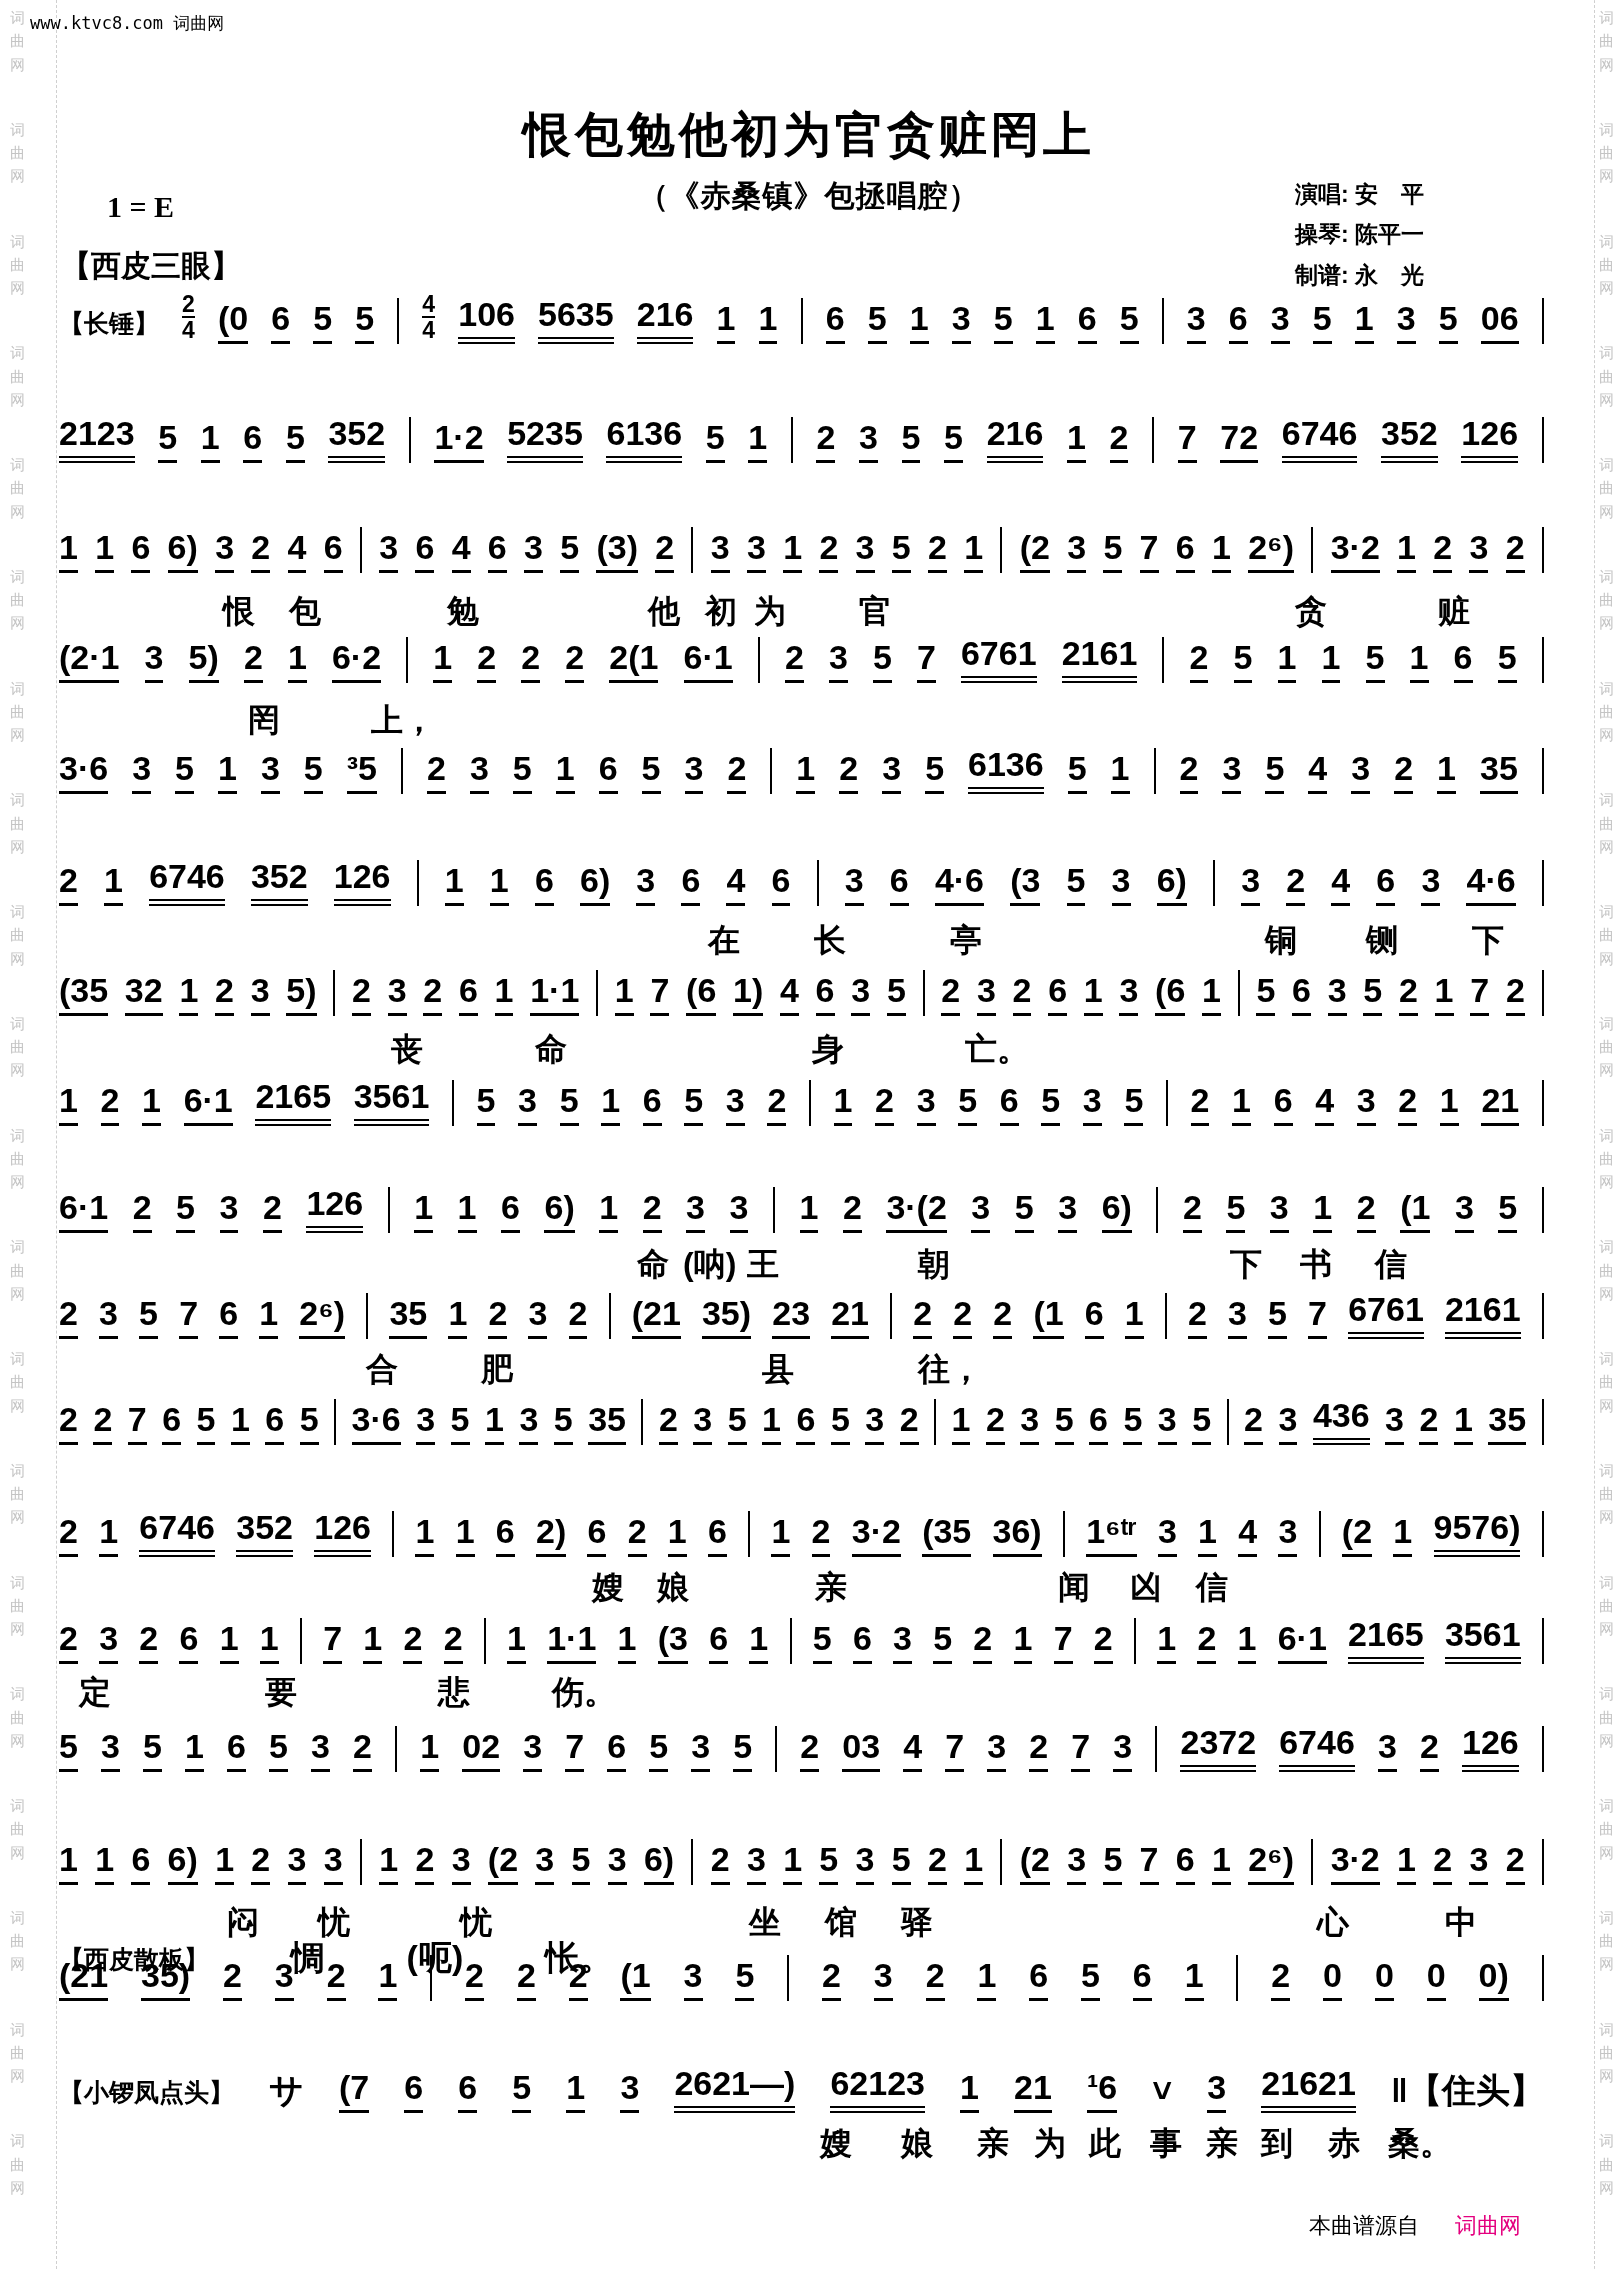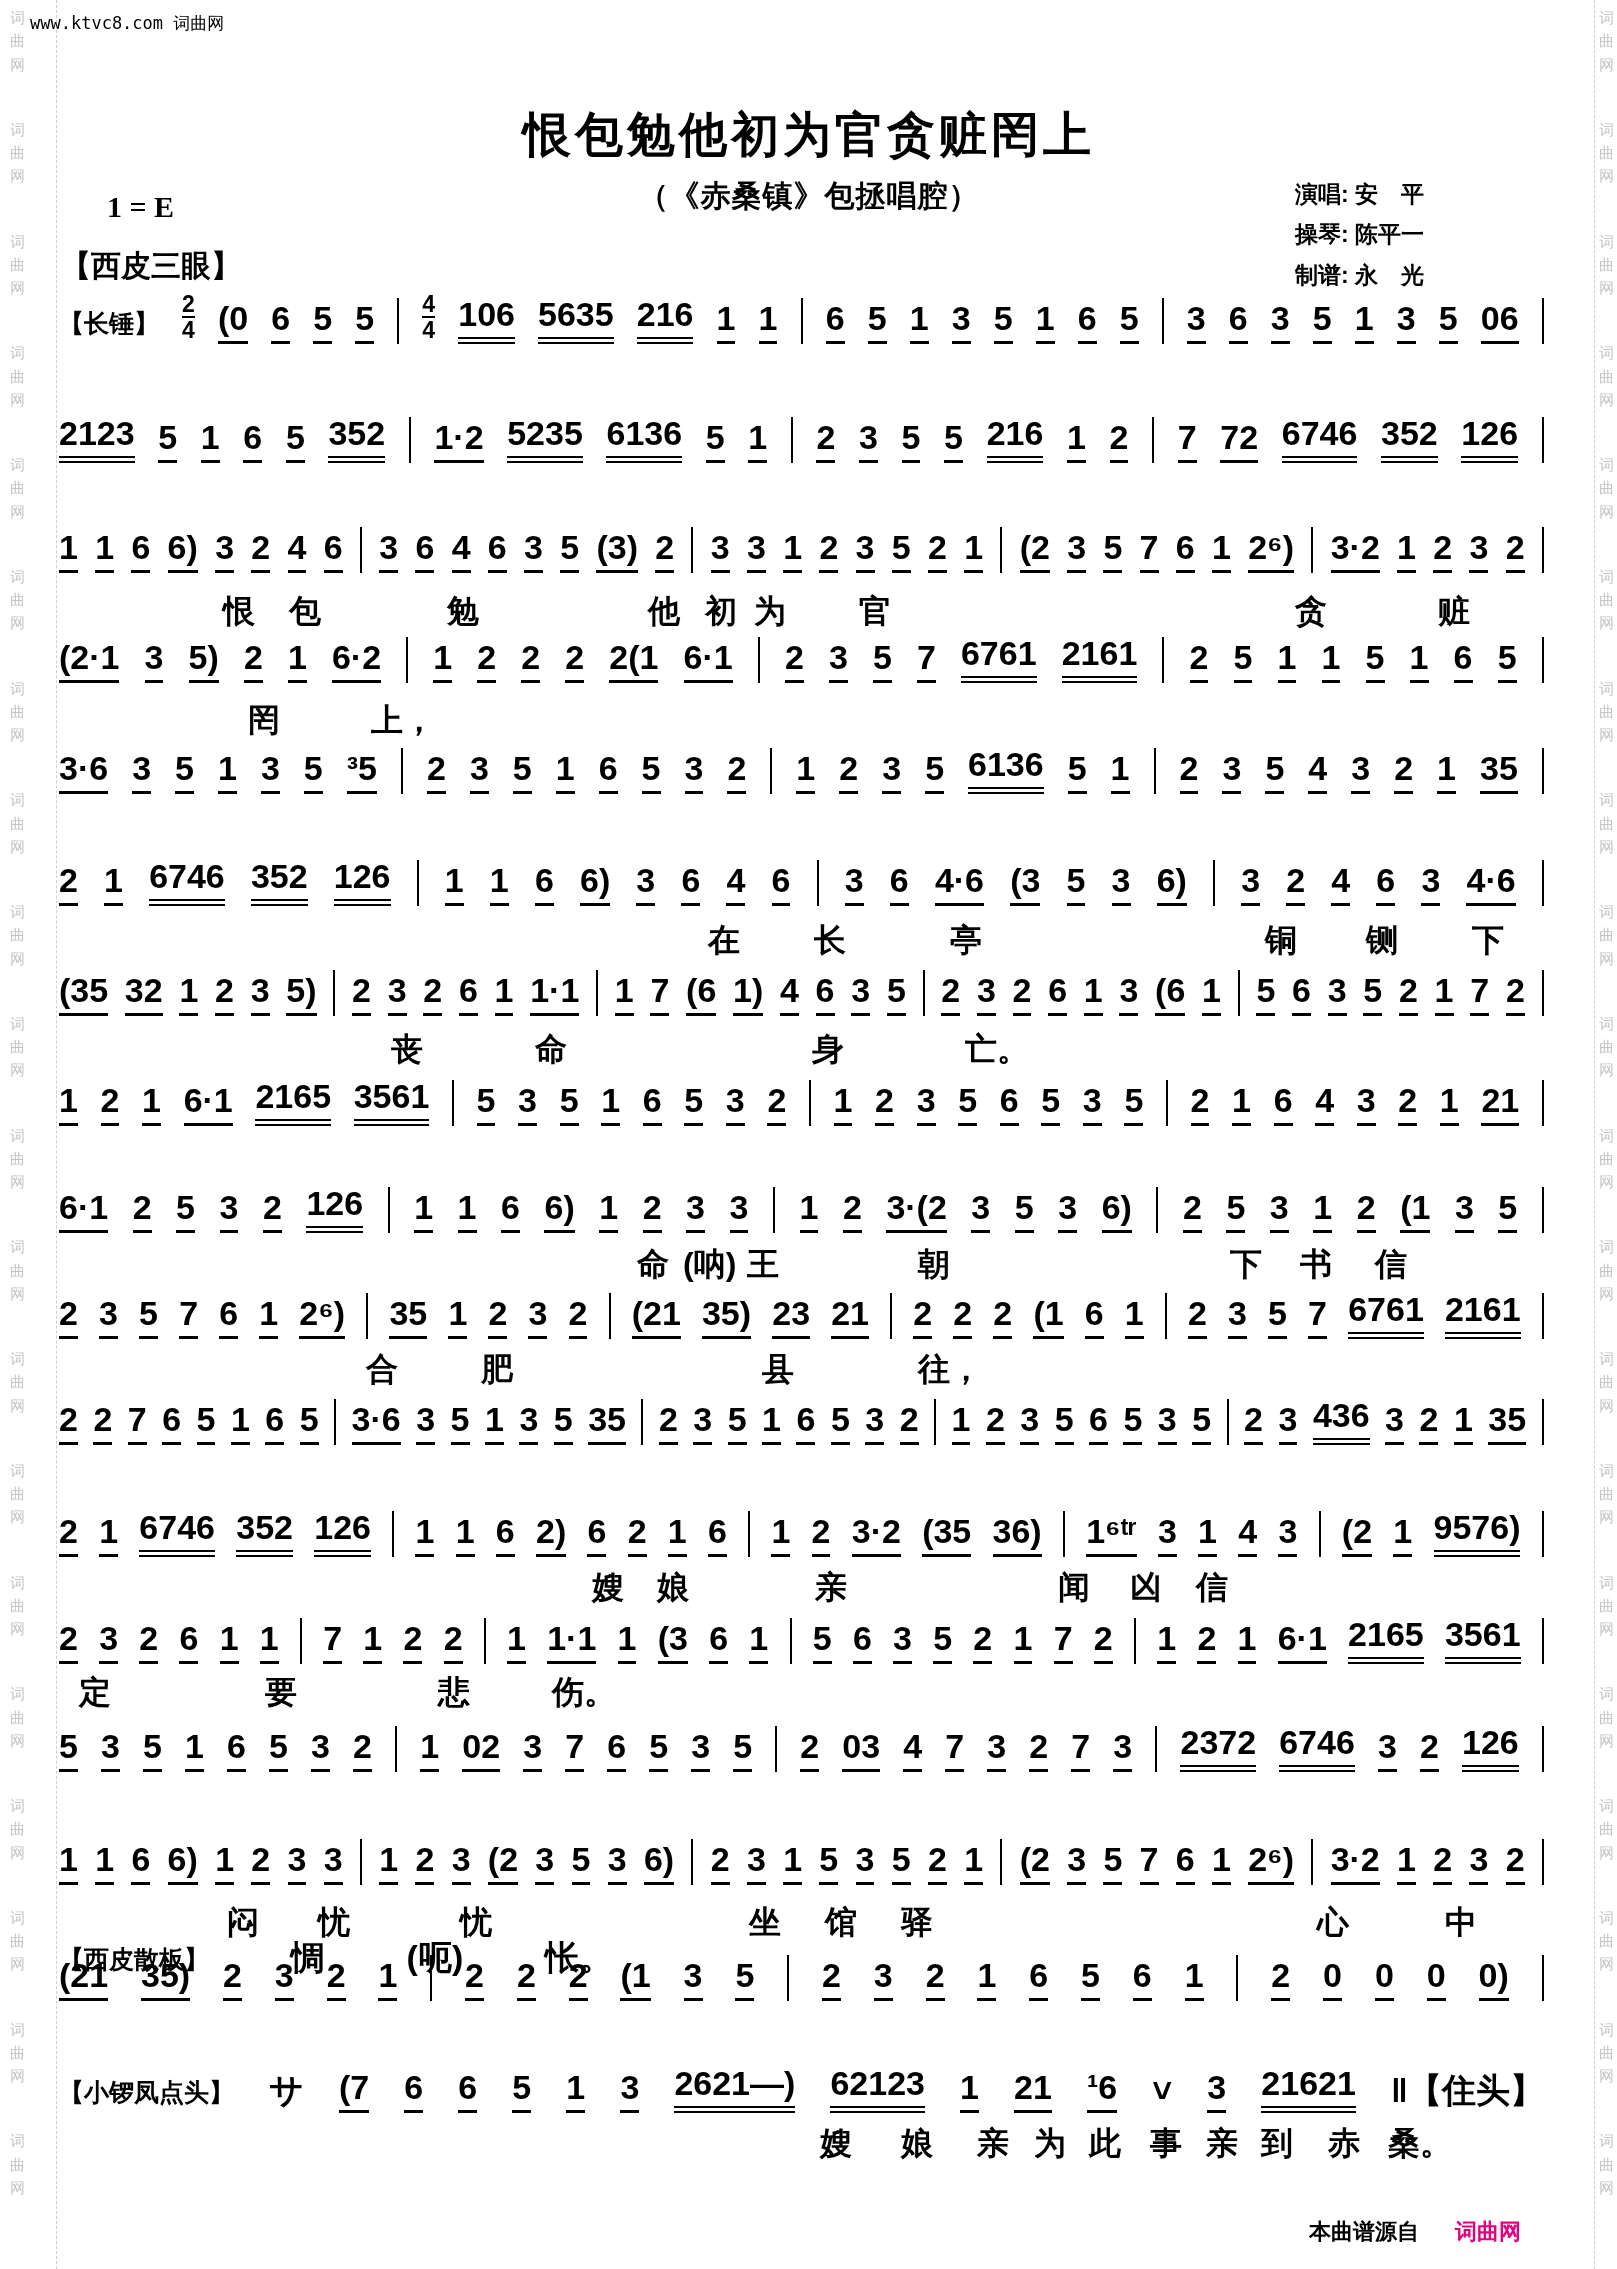--- a/index.html
+++ b/index.html
@@ -34,22 +34,22 @@
   .u2{border-bottom:7px double #000;}
   .lbl{font-size:25px;padding-bottom:8px;letter-spacing:0;}
   .bar{width:2px;height:46px;background:#000;}
   .tsig{display:inline-flex;flex-direction:column;align-items:center;
         font-size:23px;line-height:1.05;padding-bottom:2px;}
   .tsig .den{border-top:2px solid #000;}
   .lyric-row{position:absolute;left:0;width:1618px;height:42px;
              font-size:32px;font-weight:bold;}
   .lyric-row span{position:absolute;top:0;white-space:nowrap;}
   
-  #footer{position:absolute;top:2211px;left:1309px;font-size:22px;font-weight:bold;
-          display:flex;gap:36px;margin-top:6px;}
+  #footer{position:absolute;top:2211px;left:1309px;font-size:22px;font-weight:normal;
+          display:flex;gap:36px;}
 </style>
 </head>
 <body>
 
 <div id="score">
   <div class="edge-rule" id="rule-left"></div>
   <div class="edge-rule" id="rule-right"></div>
   <div class="wm-col" id="wm-left">
       <div class="wm-group">词曲网</div>
       <div class="wm-group">词曲网</div>

